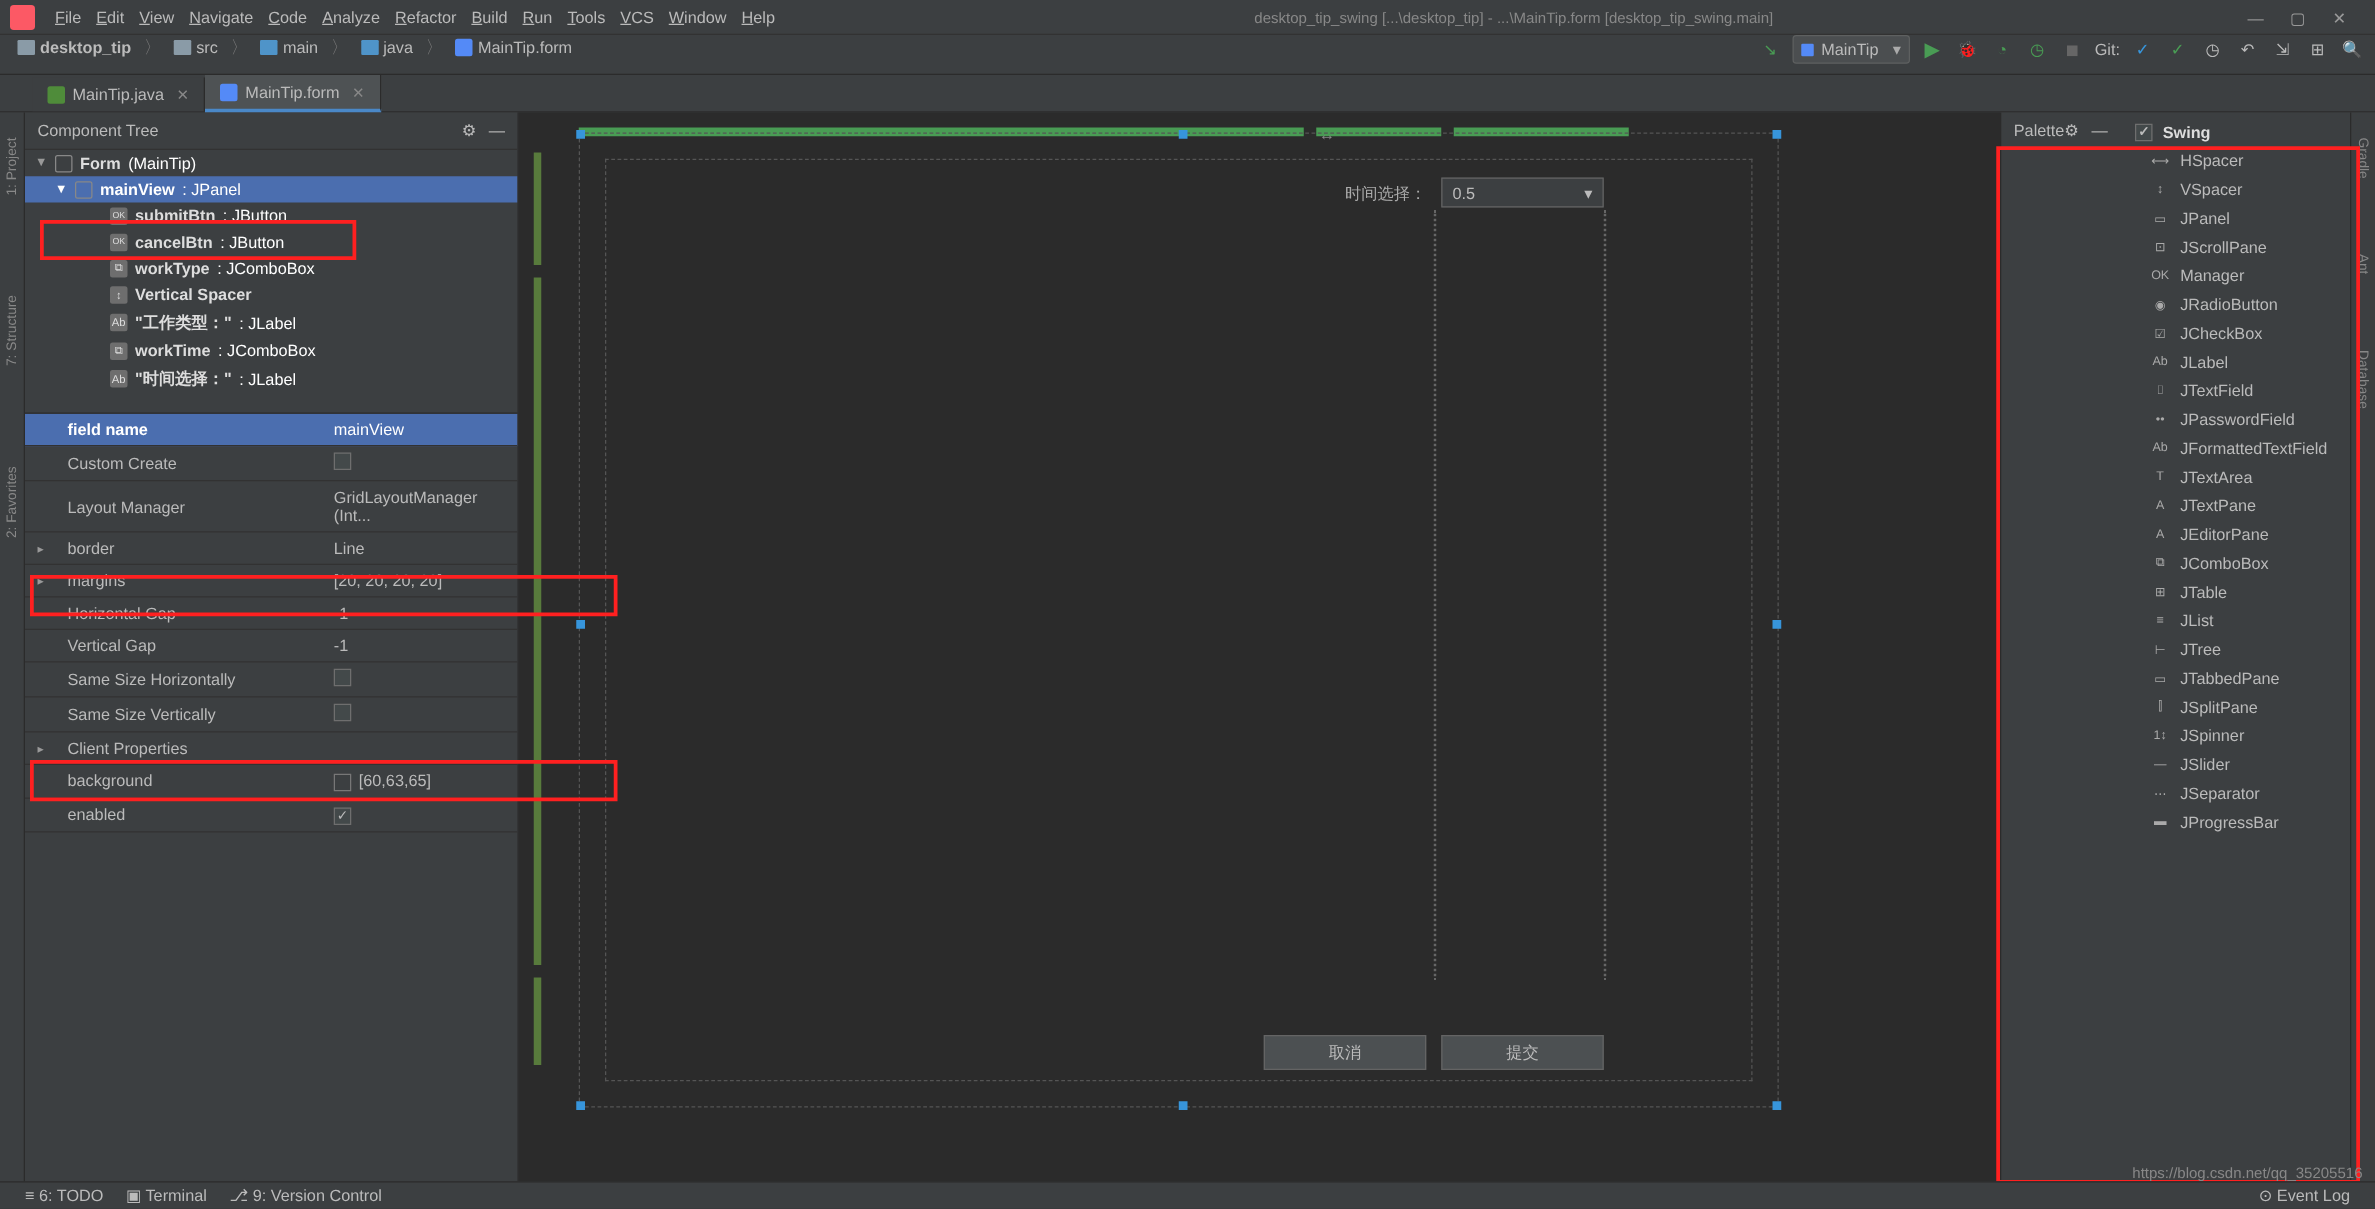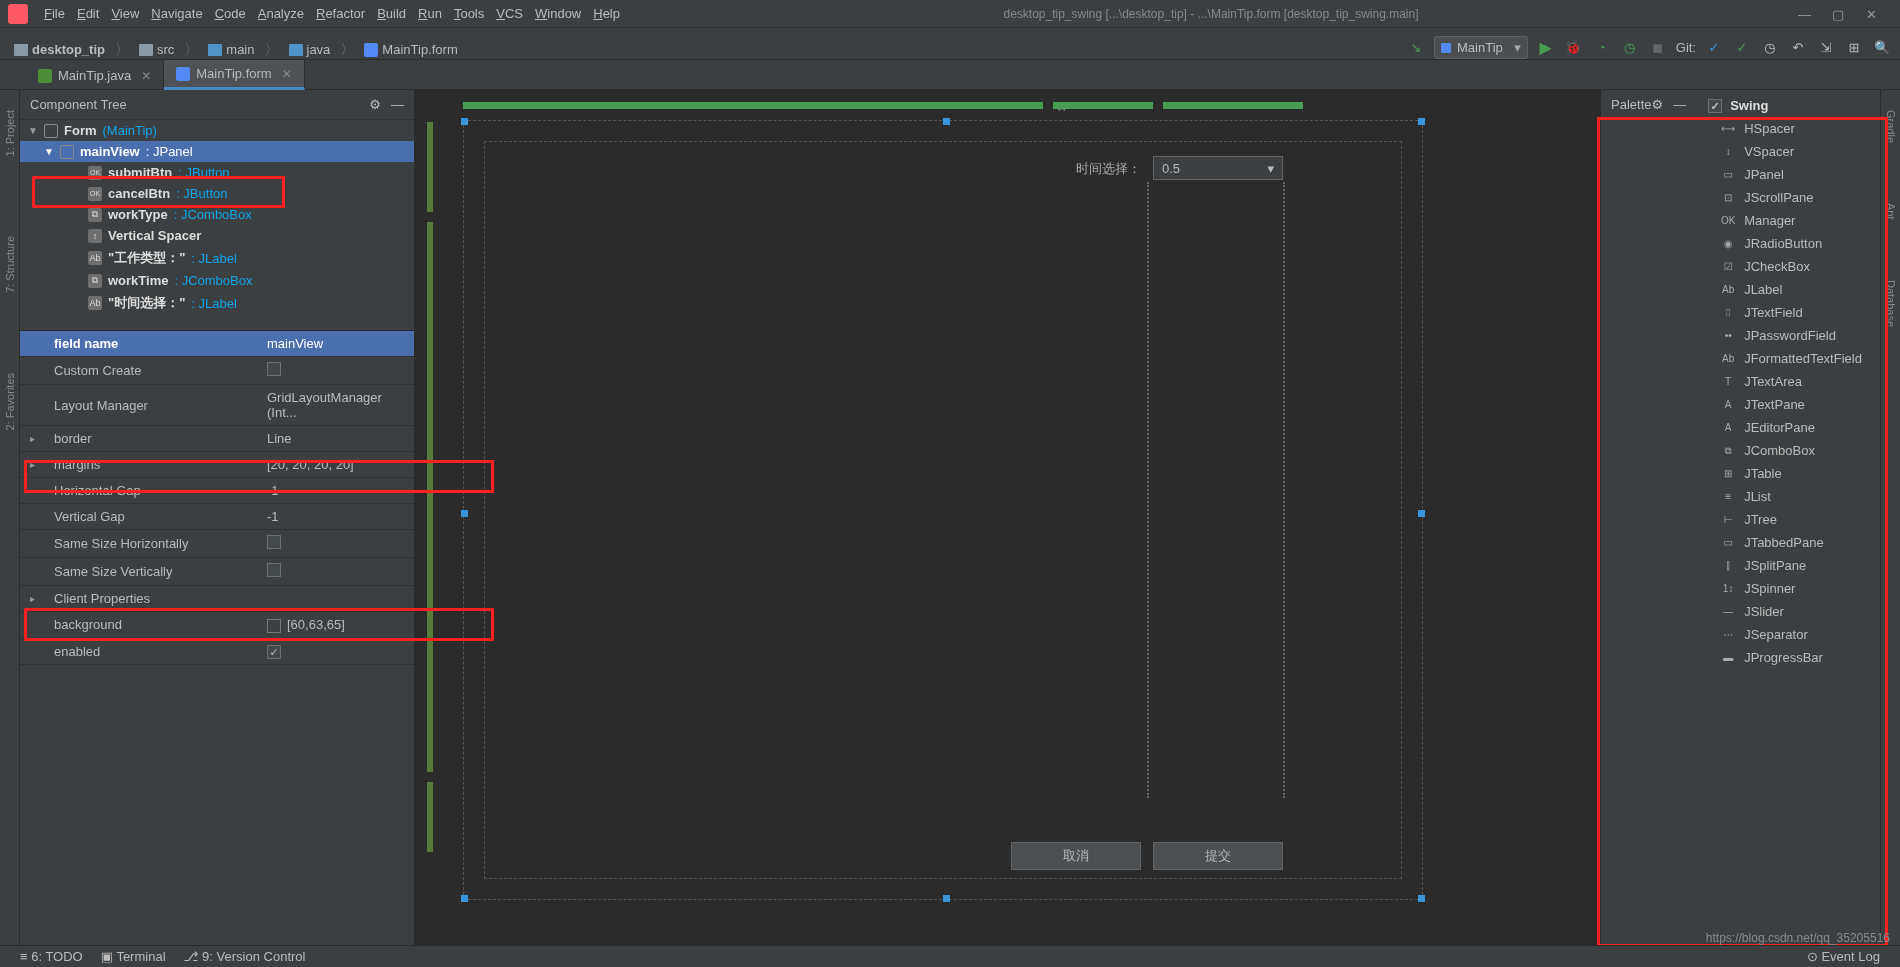--- a/index.html
+++ b/index.html
@@ -9,21 +9,21 @@
 .title-bar{height:28px;background:#3c3f41;display:flex;align-items:center;border-bottom:1px solid #323232}
 .app-icon{width:20px;height:20px;background:#fc5965;margin:0 8px;border-radius:3px}
 .menu-bar{display:flex;gap:4px;padding-left:4px}
 .menu-item{padding:2px 4px;cursor:pointer}
 .menu-item u{text-decoration:underline}
 .title-text{flex:1;text-align:center;color:#888;font-size:12px}
 .window-controls{display:flex;gap:20px;padding-right:20px}
 .wc{width:14px;height:14px;cursor:pointer;color:#999}
 
 
-.breadcrumb-bar{height:32px;background:#3c3f41;display:flex;align-items:flex-end;border-bottom:1px solid #2b2b2b;padding:0 8px}
+.breadcrumb-bar{height:32px;background:#3c3f41;display:flex;align-items:flex-start;border-bottom:1px solid #2b2b2b;padding:0 8px}
 .breadcrumbs{display:flex;align-items:center;gap:4px}
 .crumb{display:flex;align-items:center;gap:4px;padding:2px 6px}
 .crumb-sep{color:#777;font-size:14px}
 .folder-icon{width:14px;height:12px;background:#8a9ba7;border-radius:1px;display:inline-block}
 .folder-icon.blue{background:#4f94c9}
 .form-icon{width:14px;height:14px;background:#548af7;display:inline-block;border-radius:2px}
 .toolbar-right{margin-left:auto;display:flex;align-items:center;gap:8px}
 .run-config{background:#4b4e50;border:1px solid #5e6060;padding:3px 24px 3px 22px;border-radius:3px;position:relative}
 .run-config::before{content:"";position:absolute;left:6px;top:6px;width:10px;height:10px;background:#548af7;border-radius:1px}
 .run-config::after{content:"▾";position:absolute;right:6px;top:3px;color:#aaa}
@@ -57,21 +57,21 @@
 .tree-row{display:flex;align-items:center;padding:3px 8px;gap:6px;cursor:pointer}
 .tree-row.selected{background:#4b6eaf}
 .tree-row.selected *{color:#fff}
 .tree-arrow{width:10px;color:#999;font-size:10px}
 .tree-indent-1{padding-left:24px}
 .tree-indent-2{padding-left:52px}
 .comp-icon{width:14px;height:14px;display:inline-flex;align-items:center;justify-content:center;font-size:9px;background:#6e6e6e;border-radius:2px;color:#ddd}
 .comp-icon.panel{background:transparent;border:1px solid #888}
 .comp-icon.ok{background:#6e6e6e;font-size:7px}
 .comp-name{font-weight:bold;color:#ddd}
-.comp-type{color:#0ea5e9}
+.comp-type{color:#ffffff}
 .highlight-box{position:absolute;border:3px solid #ff2020;pointer-events:none}
 .hl1{left:32px;top:176px;width:253px;height:32px}
 .hl2{left:24px;top:460px;width:470px;height:33px}
 .hl3{left:24px;top:608px;width:470px;height:33px}
 .hl4{left:1597px;top:117px;width:291px;height:830px}
 
 
 .properties{flex:1;border-top:1px solid #2b2b2b;overflow:hidden}
 .prop-header{display:flex;padding:5px 10px;border-bottom:1px solid #2b2b2b}
 .prop-header .col-prop{flex:0 0 225px}
@@ -88,21 +88,21 @@
 
 
 .designer{flex:1;background:#2b2b2b;position:relative;overflow:hidden}
 .ruler-h{position:absolute;top:12px;left:48px;right:20px;height:10px;display:flex;gap:10px}
 .ruler-seg{background:#499c54;height:7px}
 .ruler-seg.s1{width:580px}
 .ruler-seg.s2{width:100px}
 .ruler-seg.s3{width:140px}
 .ruler-v{position:absolute;left:12px;top:32px;width:8px;display:flex;flex-direction:column;gap:10px}
 .ruler-vseg{background:#587b3c;width:6px}
-.form-canvas{position:absolute;left:48px;top:30px;width:960px;height:780px;border:1px dashed #555}
+.form-canvas{position:absolute;left:48px;top:16px;width:960px;height:780px;border:1px dashed #555}
 .inner-panel{position:absolute;left:20px;top:20px;right:20px;bottom:20px;border:1px dashed #555}
 .form-label{position:absolute;right:290px;top:46px;color:#aaa}
 .form-combo{position:absolute;right:148px;top:42px;width:130px;height:24px;border:1px solid #646464;background:#3c3f41;padding:3px 8px;display:flex;justify-content:space-between;align-items:center}
 .form-btn{position:absolute;width:130px;height:28px;border:1px solid #646464;background:#4c5052;display:flex;align-items:center;justify-content:center;cursor:pointer}
 .form-btn.cancel{right:290px;bottom:34px}
 .form-btn.submit{right:148px;bottom:34px}
 .sel-handle{position:absolute;width:7px;height:7px;background:#3795db}
 .dotted-v{position:absolute;border-left:2px dotted #666;top:40px;bottom:80px}
 .resize-arrow{position:absolute;color:#888;font-size:13px}
 

